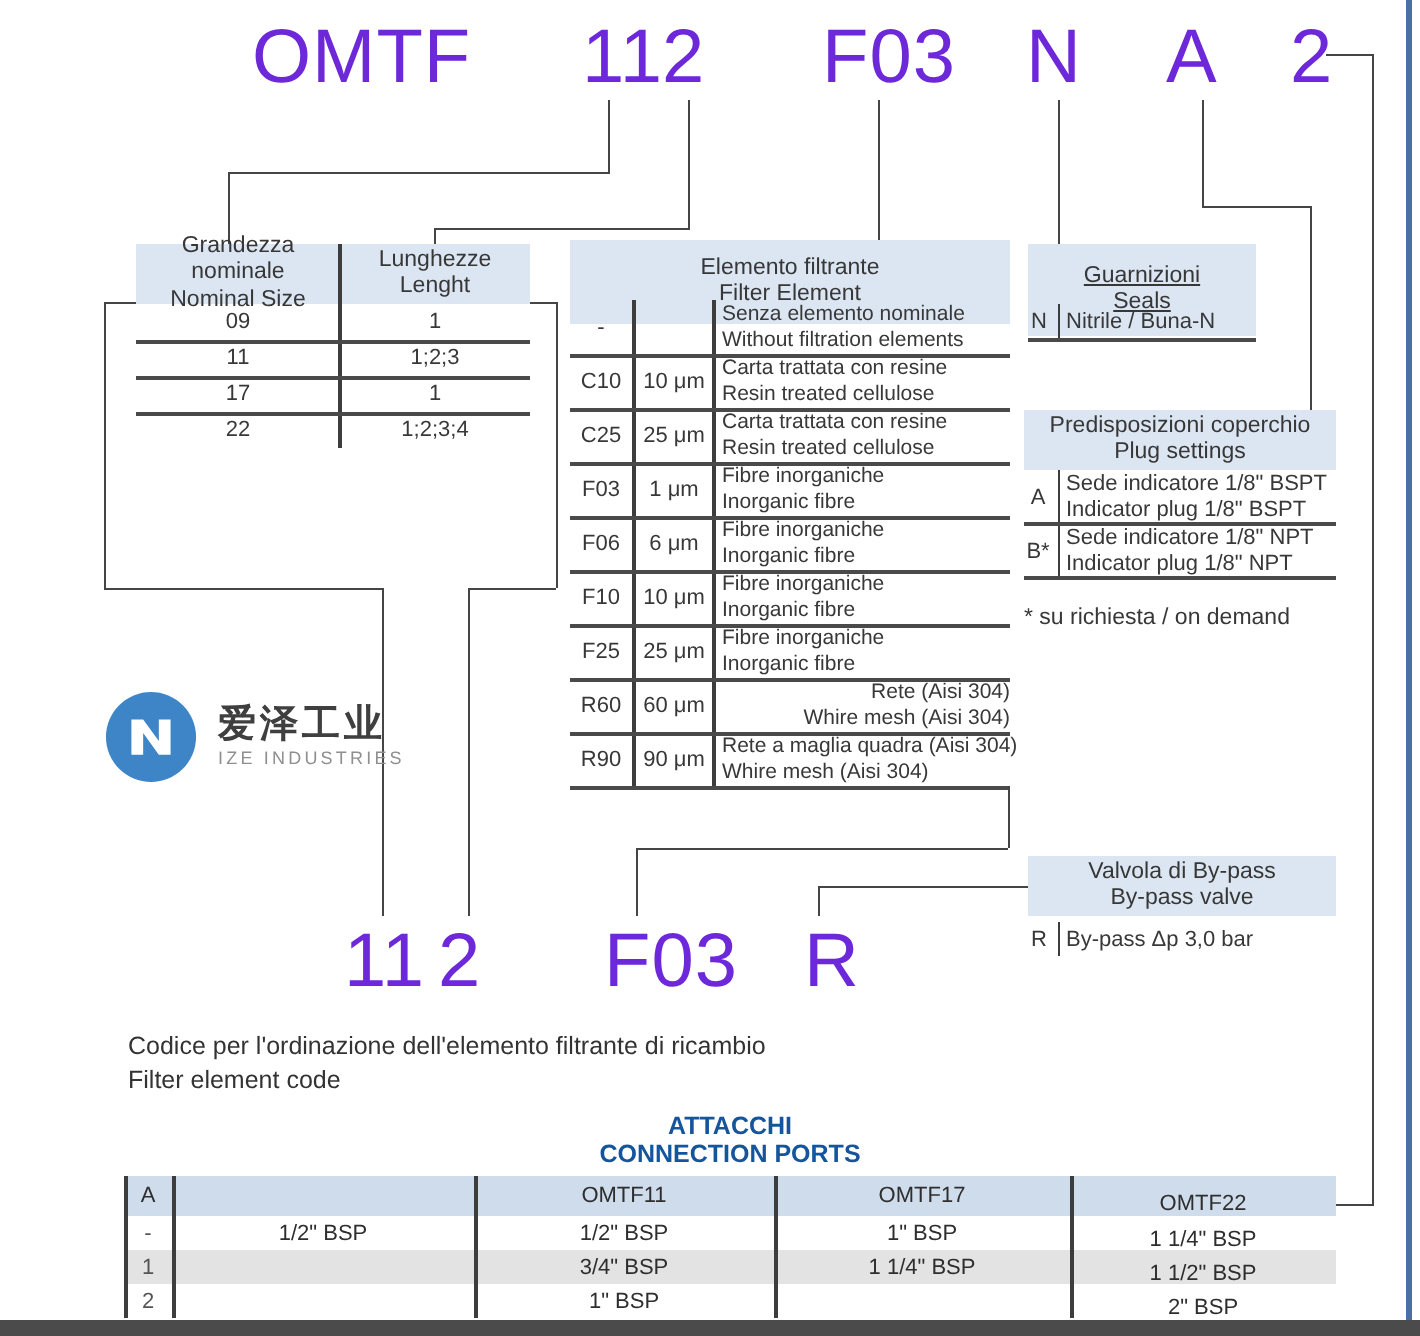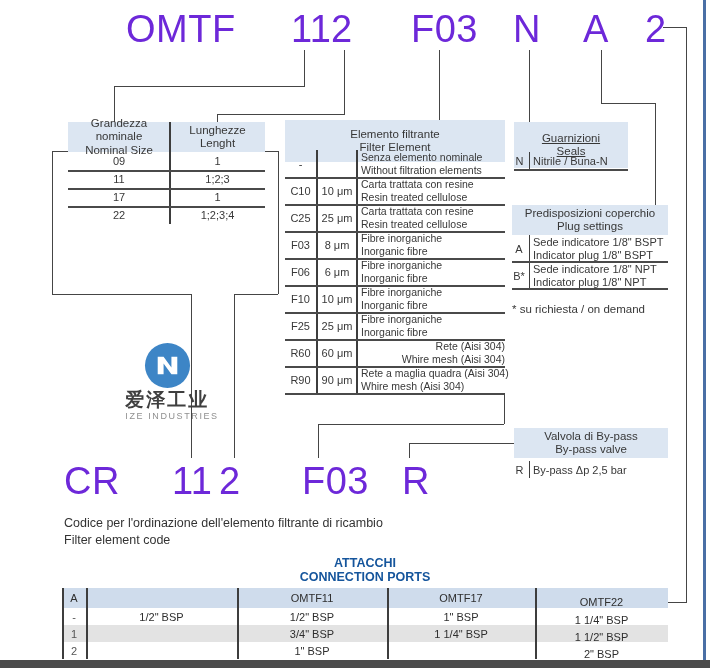--- a/index.html
+++ b/index.html
@@ -1,18 +1,18 @@
 <!DOCTYPE html>
 <html><head>
 <meta charset="utf-8">
 <style>
   html,body{margin:0;padding:0;background:#ffffff;}
   body{font-family:"Liberation Sans","DejaVu Sans",sans-serif;}
   #page{position:relative;width:710px;height:668px;background:#fff;overflow:hidden;}
-  .abs{position:absolute;flex-direction:column;}
+  .abs{position:absolute;}
   .hline{position:absolute;height:1px;background:#454545;}
   .vline{position:absolute;width:1px;background:#454545;}
   .rule{position:absolute;height:2px;background:#4a4a4a;}
   .coldiv{position:absolute;width:2px;background:#3d3d3d;}
   .hdrbox{position:absolute;background:#dce6f2;display:flex;flex-direction:column;align-items:center;justify-content:center;
           font-size:11.5px;line-height:13.5px;color:#373737;text-align:center;}
   .cell{position:absolute;font-size:11px;color:#383838;display:flex;align-items:center;justify-content:center;text-align:center;}
   .cell-left{position:absolute;font-size:10.5px;line-height:12.5px;color:#383838;display:flex;flex-direction:column;justify-content:center;text-align:left;white-space:nowrap;}
   .bigcode{position:absolute;font-size:38px;color:#6d28d9;letter-spacing:0.5px;white-space:nowrap;}
   .caption{position:absolute;font-size:12.5px;line-height:17px;color:#333;}
@@ -97,21 +97,21 @@
 
   <div class="cell" style="left:285px;top:204px;width:31px;height:27px;">C25</div>
   <div class="cell" style="left:318px;top:204px;width:38px;height:27px;">25 μm</div>
   <div class="cell-left" style="left:361px;top:204px;width:144px;height:27px;">
     <span>Carta trattata con resine</span>
     <span>Resin treated cellulose</span>
   </div>
   <div class="rule" style="left:285px;top:231px;width:220px;"></div>
 
   <div class="cell" style="left:285px;top:231px;width:31px;height:27px;">F03</div>
-  <div class="cell" style="left:318px;top:231px;width:38px;height:27px;">8 μm</div>
+  <div class="cell" style="left:318px;top:231px;width:38px;height:27px;">1 μm</div>
   <div class="cell-left" style="left:361px;top:231px;width:144px;height:27px;">
     <span>Fibre inorganiche</span>
     <span>Inorganic fibre</span>
   </div>
   <div class="rule" style="left:285px;top:258px;width:220px;"></div>
 
   <div class="cell" style="left:285px;top:258px;width:31px;height:27px;">F06</div>
   <div class="cell" style="left:318px;top:258px;width:38px;height:27px;">6 μm</div>
   <div class="cell-left" style="left:361px;top:258px;width:144px;height:27px;">
     <span>Fibre inorganiche</span>
@@ -178,21 +178,21 @@
   </div>
   <div class="rule" style="left:512px;top:288px;width:156px;height:1.5px;"></div>
   <div class="note" style="left:512px;top:303px;">* su richiesta / on demand</div>
 
   <div class="hdrbox" style="left:514px;top:428px;width:154px;height:30px;">
     <span>Valvola di By-pass</span>
     <span>By-pass valve</span>
   </div>
   <div class="cell" style="left:511px;top:461px;width:17px;height:17px;">R</div>
   <div class="coldiv" style="left:529px;top:461px;height:17px;width:1px;"></div>
-  <div class="cell" style="left:533px;top:461px;width:130px;height:17px;justify-content:flex-start;text-align:left;">By-pass Δp 2,5 bar</div>
+  <div class="cell" style="left:533px;top:461px;width:130px;height:17px;justify-content:flex-start;text-align:left;">By-pass Δp 3,0 bar</div>
 
   <div class="hline" style="left:52px;top:151px;width:16px;"></div>
   <div class="vline" style="left:52px;top:151px;height:144px;"></div>
   <div class="hline" style="left:52px;top:294px;width:139px;"></div>
   <div class="vline" style="left:191px;top:294px;height:164px;"></div>
   <div class="hline" style="left:265px;top:151px;width:13px;"></div>
   <div class="vline" style="left:278px;top:151px;height:143px;"></div>
   <div class="hline" style="left:234px;top:294px;width:44px;"></div>
   <div class="vline" style="left:234px;top:294px;height:164px;"></div>
   <div class="vline" style="left:504px;top:393px;height:31px;"></div>
@@ -207,21 +207,20 @@
         <circle cx="24" cy="24" r="23" fill="#3d85c6"></circle>
         <path d="M14 33 V15 h6 l8 11 V15 h6 v18 h-6 l-8-11 v11 z" fill="#ffffff"></path>
       </svg>
     </span>
     <span style="display:inline-block;margin-left:10px;">
       <div class="logo-cn">爱泽工业</div>
       <div class="logo-en">IZE INDUSTRIES</div>
     </span>
   </div>
 
-  <span class="bigcode" style="left:64px;top:460px;">CR</span>
   <span class="bigcode" style="left:172px;top:460px;">11</span>
   <span class="bigcode" style="left:219px;top:460px;">2</span>
   <span class="bigcode" style="left:302px;top:460px;">F03</span>
   <span class="bigcode" style="left:402px;top:460px;">R</span>
 
   <div class="caption" style="left:64px;top:515px;">
     <div>Codice per l'ordinazione dell'elemento filtrante di ricambio</div>
     <div>Filter element code</div>
   </div>
 

